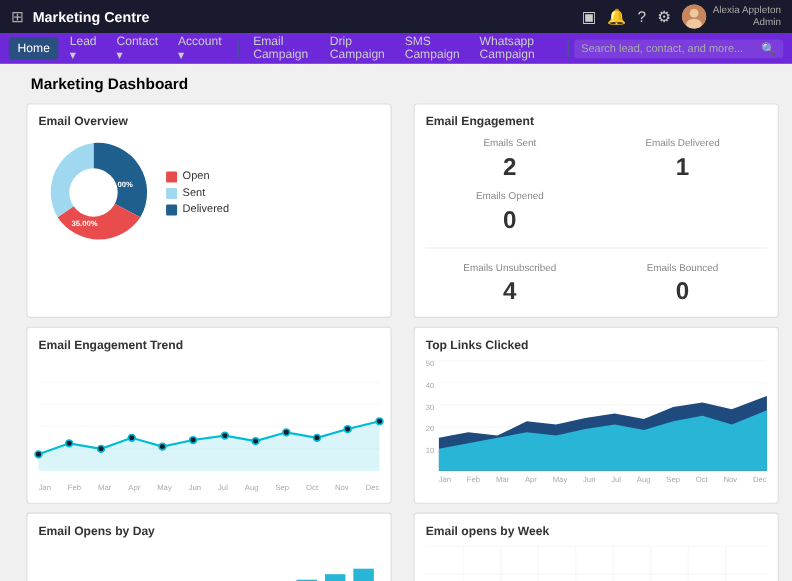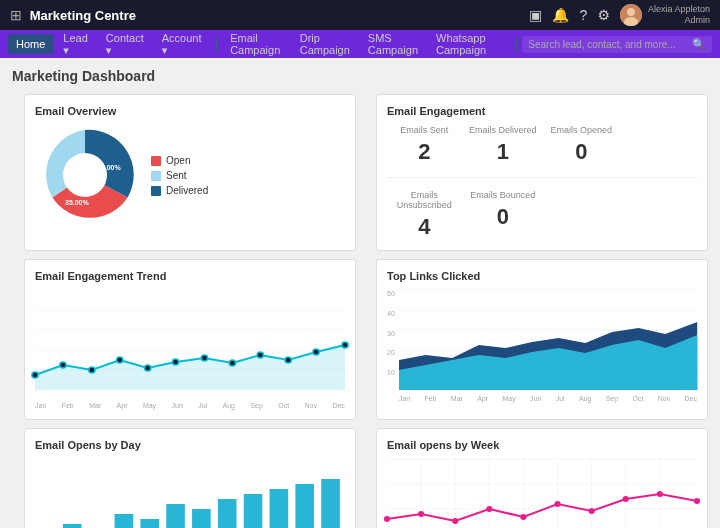--- a/index.html
+++ b/index.html
@@ -59,42 +59,42 @@
       border: none;
       color: #ccc;
       font-size: 10px;
       outline: none;
       width: 160px;
     }
     .nav-search input::placeholder { color: #aaa; }
 
     
     .main { padding: 10px 12px; }
-    .page-title { font-size: 14px; font-weight: bold; color: #404040; margin-bottom: 10px; }
+    .page-title { font-size: 14px; font-weight: bold; color: #000000; margin-bottom: 10px; margin-left: 16px; }
 
     
     .dashboard-grid { display: grid; grid-template-columns: 1fr 1fr; gap: 8px; }
     .card {
       background: white;
       border: 1px solid #ddd;
       border-radius: 3px;
       padding: 10px;
       margin-left: 12px;
     }
     .card-title { font-size: 11px; font-weight: bold; color: #333; margin-bottom: 8px; }
 
     
     .email-overview-content { display: flex; align-items: center; gap: 16px; }
     .pie-chart { width: 100px; height: 100px; position: relative; flex-shrink: 0; }
     .legend { display: flex; flex-direction: column; gap: 4px; }
     .legend-item { display: flex; align-items: flex-end; gap: 5px; font-size: 10px; }
     .legend-dot { width: 10px; height: 10px; border-radius: 1px; flex-shrink: 0; }
 
     
-    .engagement-grid { display: grid; grid-template-columns: 1fr 1fr 1fr 1fr; gap: 8px 4px; }
+    .engagement-grid { display: grid; grid-template-columns: 1fr 1fr; gap: 8px 4px; }
     .eng-item { text-align: center; }
     .eng-label { font-size: 9px; color: #888; margin-bottom: 4px; }
     .eng-value { font-size: 22px; font-weight: bold; color: #333; }
     .eng-divider { grid-column: 1/-1; border: none; border-top: 1px solid #eee; margin: 4px 0; }
 
     
     .chart-area { width: 100%; height: 110px; position: relative; }
     .chart-labels { display: flex; justify-content: space-between; margin-top: 2px; }
     .chart-label { font-size: 7px; color: #aaa; }
     .y-label { font-size: 7px; color: #aaa; }

